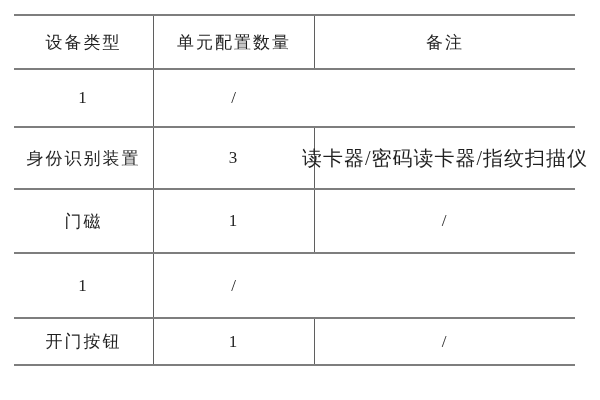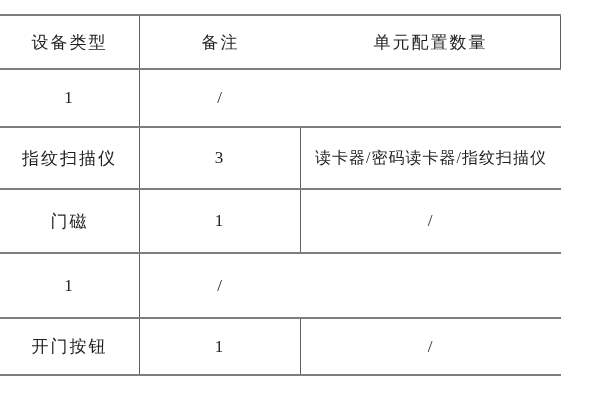--- a/index.html
+++ b/index.html
@@ -10,21 +10,21 @@
     position: relative;
     width: 600px;
     height: 400px;
     background: #ffffff;
     font-family: "Liberation Serif", "DejaVu Serif", serif;
     color: #1f1f1f;
     overflow: hidden;
   }
   .table {
     position: absolute;
-    left: 0;
+    left: 14px;
     top: 14px;
     width: 561px;
     border-top: 2px solid #7e7e7e;
     border-bottom: 2px solid #7e7e7e;
     box-sizing: content-box;
   }
   .row {
     display: grid;
     grid-template-columns: 140px 161px 260px;
     border-bottom: 2px solid #7e7e7e;
@@ -44,42 +44,42 @@
     white-space: nowrap;
   }
   .cell.sep {
     border-right: 1px solid #5f5f5f;
   }
   .row.header   { height: 52px; }
   .row.r0       { height: 56px; }
   .row.r1       { height: 60px; }
   .row.r2       { height: 62px; }
   .row.r3       { height: 63px; }
-  .row.r4       { height: 55px; }
-  .remark-long  { font-size: 16px; letter-spacing: 1px; }
+  .row.r4       { height: 45px; }
+  .remark-long  { font-size: 20px; letter-spacing: 1px; }
 </style>
 </head>
 <body>
 
 <div class="page">
   <div class="table">
 
     <div class="row header">
       <div class="cell sep">设备类型</div>
+      <div class="cell sep">单元配置数量</div>
       <div class="cell">备注</div>
-      <div class="cell sep">单元配置数量</div>
     </div>
 
     <div class="row r0">
       <div class="cell sep">1</div>
       <div class="cell">/</div>
     </div>
 
     <div class="row r1">
-      <div class="cell sep">指纹扫描仪</div>
+      <div class="cell sep">身份识别装置</div>
       <div class="cell sep">3</div>
       <div class="cell remark-long">读卡器/密码读卡器/指纹扫描仪</div>
     </div>
 
     <div class="row r2">
       <div class="cell sep">门磁</div>
       <div class="cell sep">1</div>
       <div class="cell">/</div>
     </div>
 

